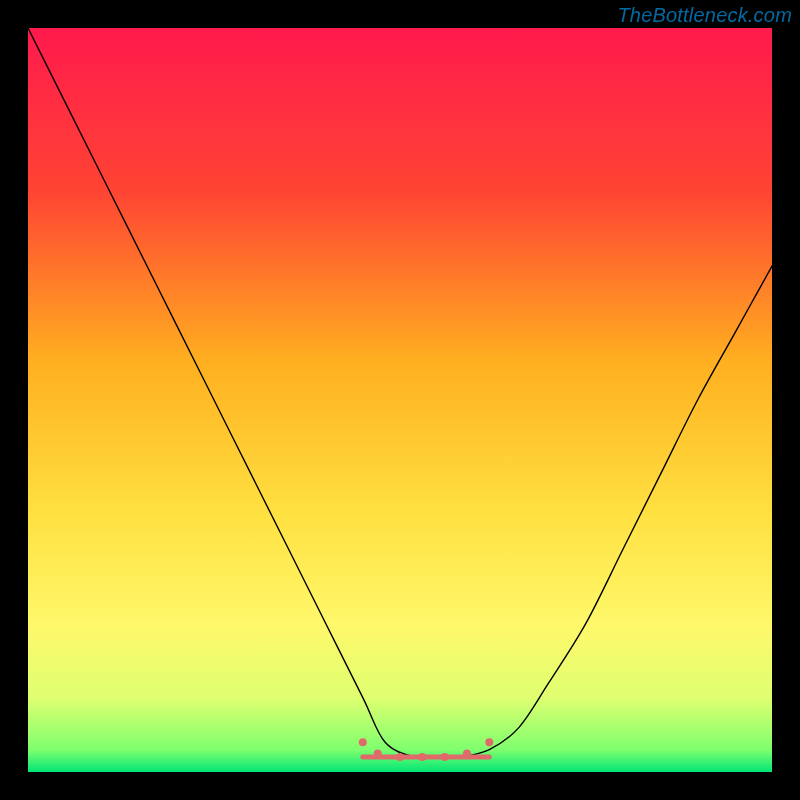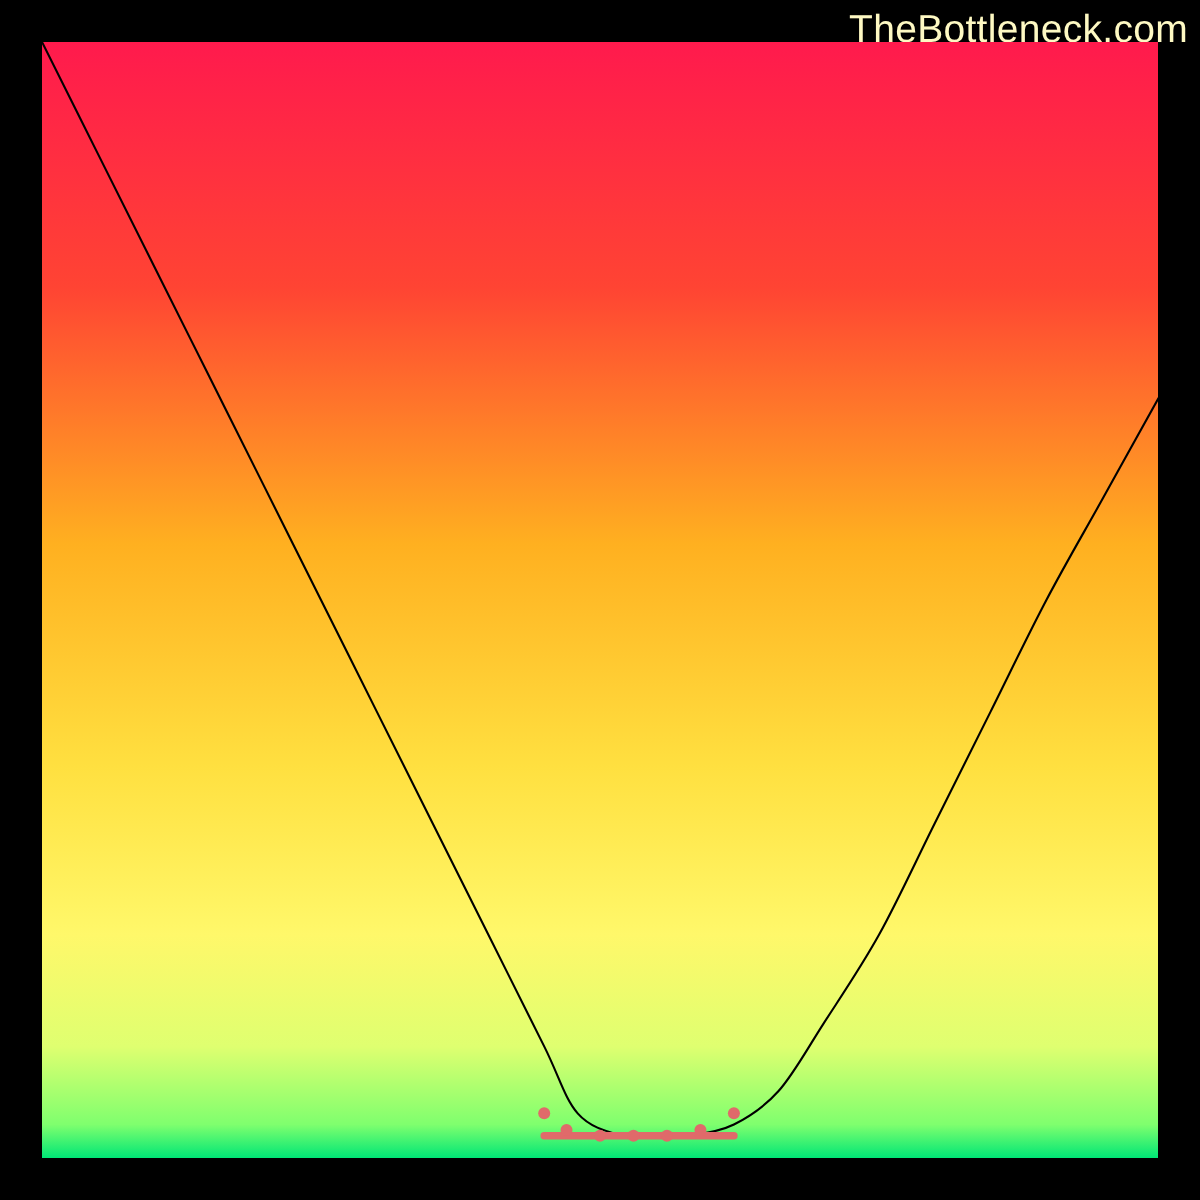--- a/index.html
+++ b/index.html
@@ -24,25 +24,26 @@
     top: 28px;
     width: 744px;
     height: 744px;
     overflow: hidden;
   }
   .watermark {
     position: absolute;
     top: 4px;
     right: 8px;
     font-family: Arial, Helvetica, sans-serif;
-    font-size: 26px;
-    color: #fef9c3;
+    font-size: 20px;
+    color: #0369a1;
     font-weight: 500;
     letter-spacing: 0.2px;
     user-select: none;
+    font-style: italic;
   }
   svg { display: block; }
 </style>
 </head>
 <body>
 
 <div class="frame">
   <div class="watermark">TheBottleneck.com</div>
   <div class="plot">
     <svg id="chart-svg" width="744" height="744" viewBox="0 0 744 744">

